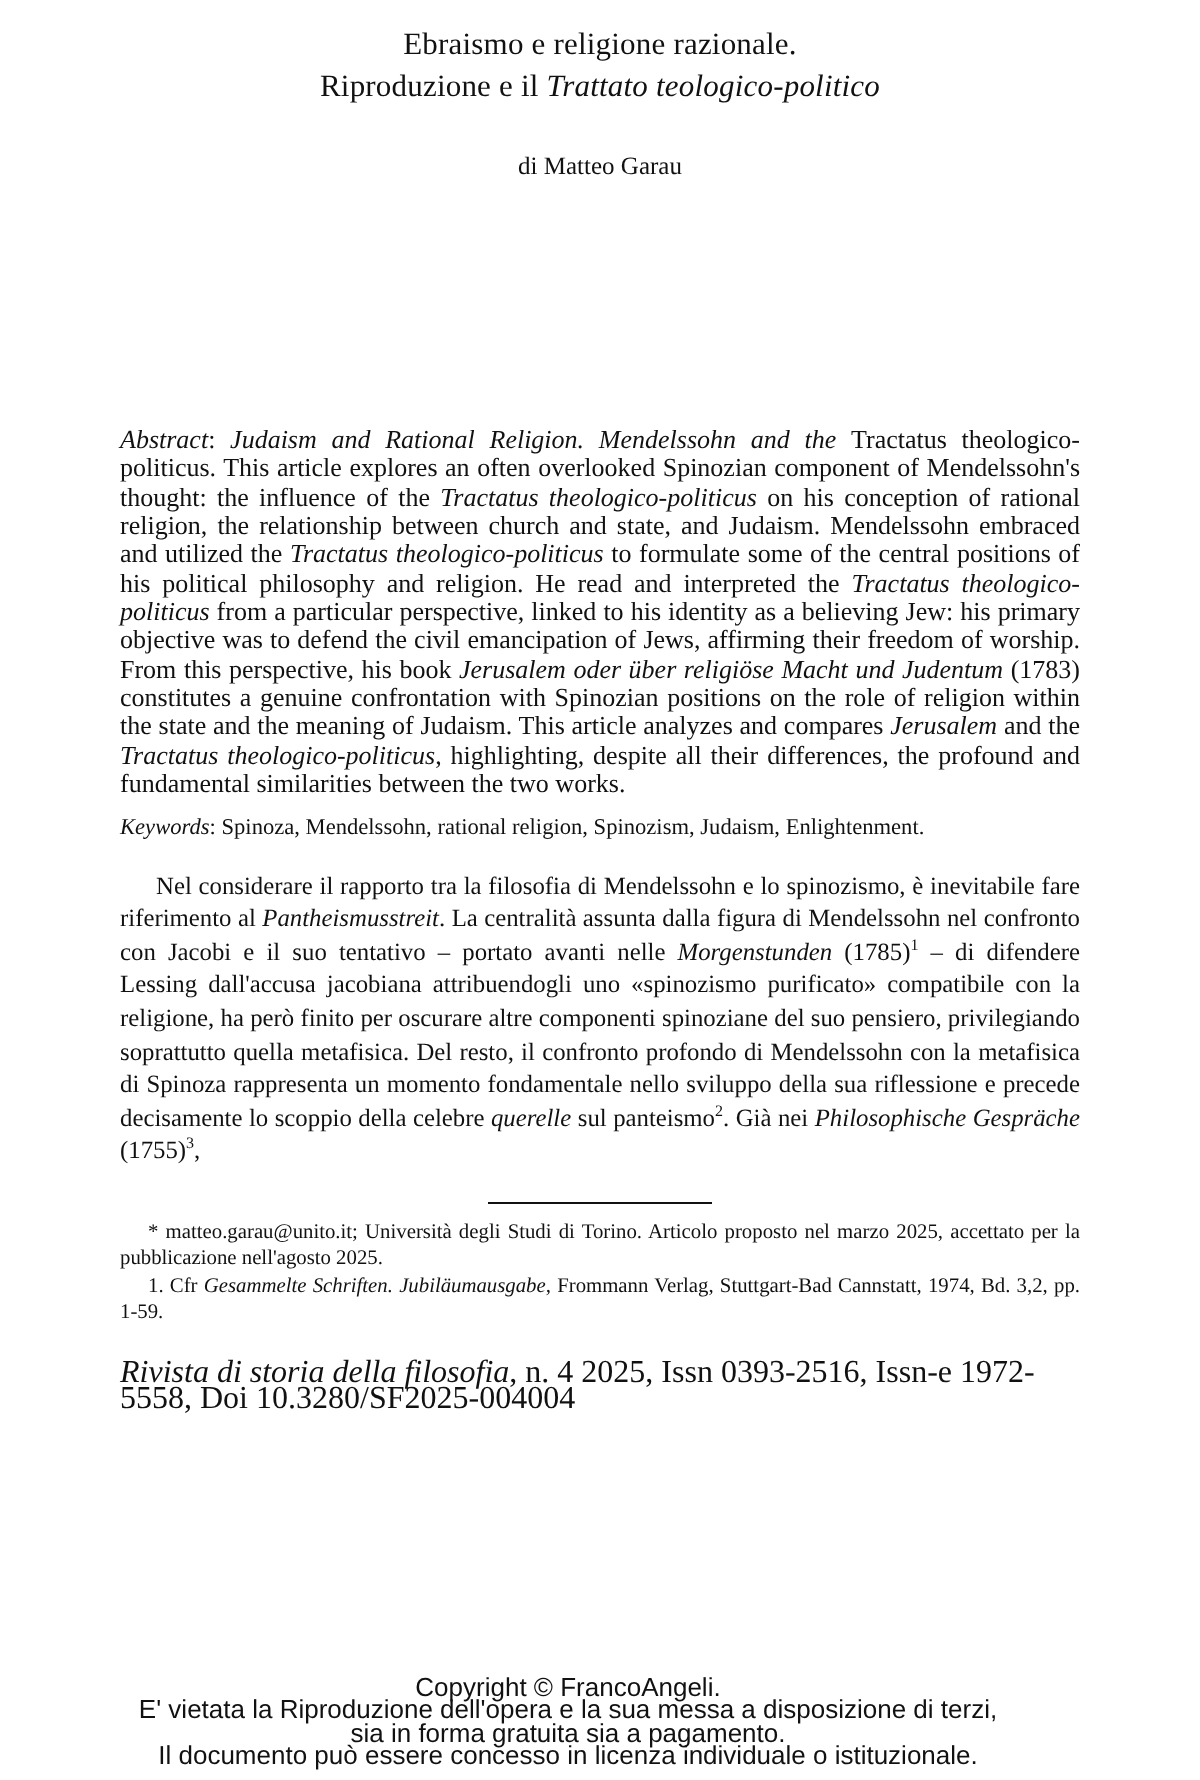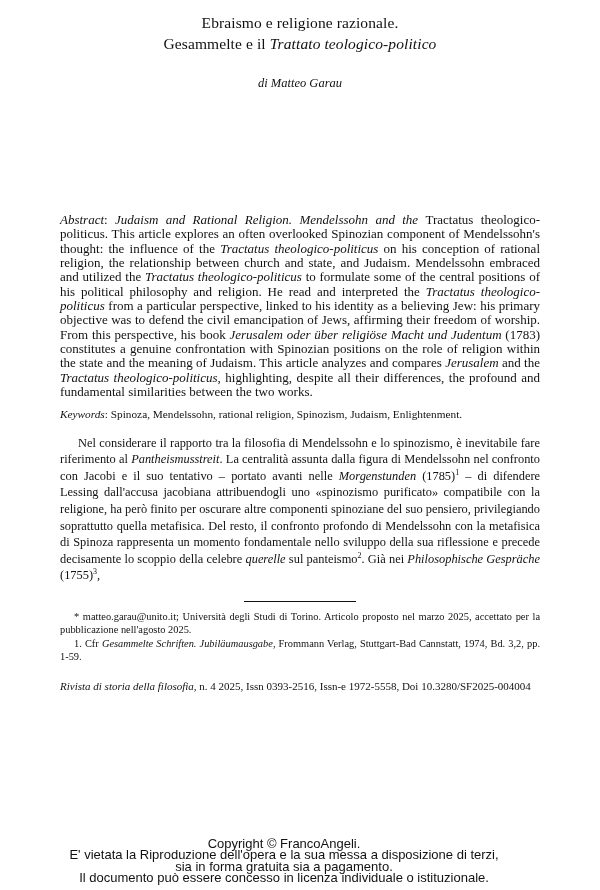--- a/index.html
+++ b/index.html
@@ -34,21 +34,20 @@
   .title-line {
     font-size: 15.5px;
     line-height: 21px;
     letter-spacing: 0.1px;
   }
   .title-line .it {
     font-style: italic;
   }
   .author {
     text-align: center;
-    font-style: italic;
     font-size: 12.5px;
     margin-top: 22px;
   }
   .abstract-block {
     margin-top: 122px;
     font-size: 13px;
     line-height: 14.35px;
     text-align: justify;
     text-justify: inter-word;
     hyphens: manual;
@@ -106,21 +105,21 @@
   .footnotes .fn-indent {
     display: inline-block;
     width: 14px;
   }
   .footnotes .it {
     font-style: italic;
     margin-top: 37px;
   }
   .journal-line {
     margin-top: 16px;
-    font-size: 11px;
+    font-size: 16px;
     line-height: 13px;
     text-align: left;
   }
   .journal-line .it {
     font-style: italic;
   }
   .colophon {
     position: absolute;
     left: 0;
     right: 0;
@@ -133,21 +132,21 @@
   }
 </style>
 </head>
 <body>
 
 <div class="page">
   <div class="content">
 
     <div class="title-block">
       <div class="title-line">Ebraismo e religione razionale.</div>
-      <div class="title-line"><span>Gesammelte e il </span><span class="it">Trattato teologico-politico</span></div>
+      <div class="title-line"><span>Riproduzione e il </span><span class="it">Trattato teologico-politico</span></div>
     </div>
 
     <div class="author">di Matteo Garau</div>
 
     <div class="abstract-block"><span class="lab">Abstract</span><span>: </span><span class="it">Judaism and Rational Religion. Mendelssohn and the </span><span>Tractatus theologico-politicus</span><span>. This article explores an often overlooked Spinozian component of Mendelssohn's thought: the influence of the </span><span class="it">Tractatus theologico-politicus</span><span> on his conception of rational religion, the relationship between church and state, and Judaism. Mendelssohn embraced and utilized the </span><span class="it">Tractatus theologico-politicus</span><span> to formulate some of the central positions of his political philosophy and religion. He read and interpreted the </span><span class="it">Tractatus theologico-politicus</span><span> from a particular perspective, linked to his identity as a believing Jew: his primary objective was to defend the civil emancipation of Jews, affirming their freedom of worship. From this perspective, his book </span><span class="it">Jerusalem oder über religiöse Macht und Judentum</span><span> (1783) constitutes a genuine confrontation with Spinozian positions on the role of religion within the state and the meaning of Judaism. This article analyzes and compares </span><span class="it">Jerusalem</span><span> and the </span><span class="it">Tractatus theologico-politicus</span><span>, highlighting, despite all their differences, the profound and fundamental similarities between the two works.</span></div>
 
     <div class="keywords"><span class="lab">Keywords</span><span>: </span><span>Spinoza, Mendelssohn, rational religion, Spinozism, Judaism, Enlightenment.</span></div>
 
     <div class="body-text"><span class="indent"></span><span>Nel considerare il rapporto tra la filosofia di Mendelssohn e lo spinozismo, è inevitabile fare riferimento al </span><span class="it">Pantheismusstreit</span><span>. La centralità assunta dalla figura di Mendelssohn nel confronto con Jacobi e il suo tentativo – portato avanti nelle </span><span class="it">Morgenstunden</span><span> (1785)</span><sup>1</sup><span> – di difendere Lessing dall'accusa jacobiana attribuendogli uno «spinozismo purificato» compatibile con la religione, ha però finito per oscurare altre componenti spinoziane del suo pensiero, privilegiando soprattutto quella metafisica. Del resto, il confronto profondo di Mendelssohn con la metafisica di Spinoza rappresenta un momento fondamentale nello sviluppo della sua riflessione e precede decisamente lo scoppio della celebre </span><span class="it">querelle</span><span> sul panteismo</span><sup>2</sup><span>. Già nei </span><span class="it">Philosophische Gespräche</span><span> (1755)</span><sup>3</sup><span>,</span></div>
 

